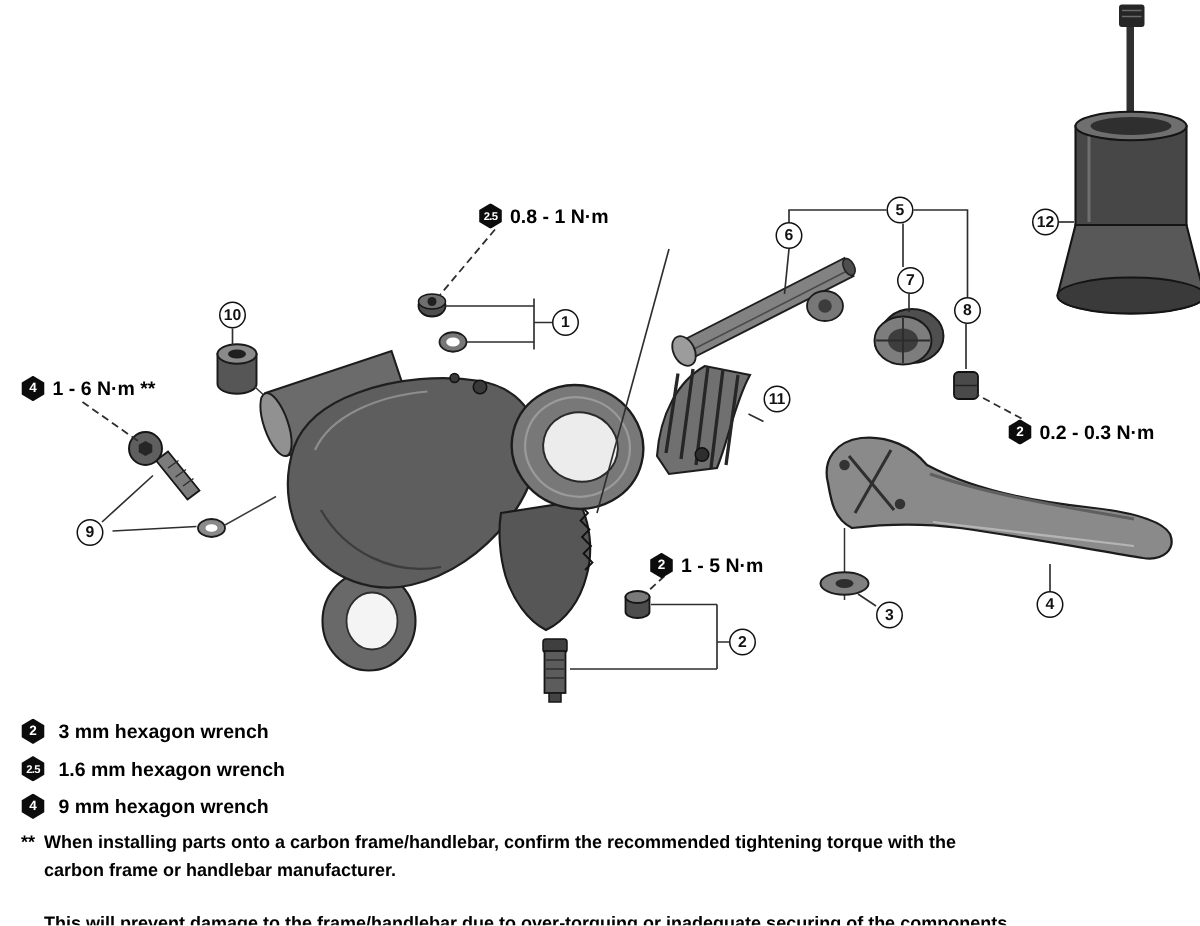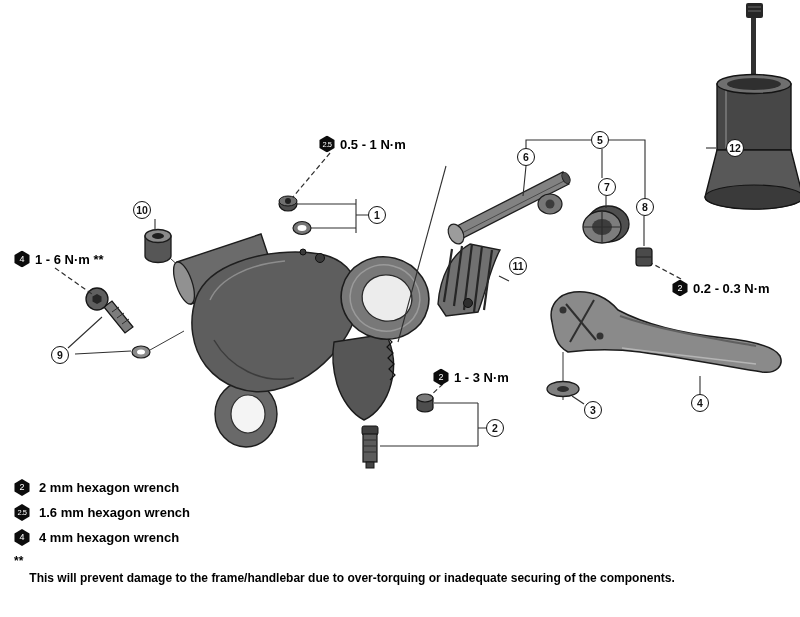--- a/index.html
+++ b/index.html
@@ -12,21 +12,21 @@
     position:absolute;width:18px;height:18px;border:1.6px solid #111;border-radius:50%;
     background:#fff;display:flex;align-items:center;justify-content:center;
     font-size:10.5px;font-weight:bold;color:#111;transform:translate(-50%,-50%);line-height:1;
   }
   .torque{
     position:absolute;display:flex;align-items:center;gap:5px;transform:translateY(-50%);
     font-weight:bold;font-size:13px;white-space:nowrap;line-height:1;
   }
   .hex{
     display:inline-flex;align-items:center;justify-content:center;flex:0 0 auto;
-    width:16px;height:17px;background:#0c0c0c;color:#fff;font-weight:normal;font-size:9px;line-height:1;
+    width:16px;height:17px;background:#0c0c0c;color:#fff;font-weight:bold;font-size:9px;line-height:1;
     clip-path:polygon(50% 0,97% 26%,97% 74%,50% 100%,3% 74%,3% 26%);
   }
   .hex.sm{font-size:7.5px;letter-spacing:-0.5px}
   .legend{position:absolute;left:14px;top:479px;display:flex;flex-direction:column;gap:8px}
   .legend-row{display:flex;align-items:center;gap:9px;font-size:13px;font-weight:bold;line-height:1}
   .footnote{position:absolute;left:14px;top:552px;display:flex;gap:6px;font-size:12px;font-weight:bold;line-height:1.55;width:778px}
   .footnote-marker{flex:0 0 auto}
   .footnote-text div{white-space:nowrap}
   .footnote-text .line3{margin-top:17px}
 </style>
@@ -174,56 +174,58 @@
 
   <div class="callout" style="left:377px;top:215px">1</div>
   <div class="callout" style="left:495px;top:428px">2</div>
   <div class="callout" style="left:593px;top:410px">3</div>
   <div class="callout" style="left:700px;top:403px">4</div>
   <div class="callout" style="left:600px;top:140px">5</div>
   <div class="callout" style="left:526px;top:157px">6</div>
   <div class="callout" style="left:607px;top:187px">7</div>
   <div class="callout" style="left:645px;top:207px">8</div>
   <div class="callout" style="left:60px;top:355px">9</div>
-  <div class="callout" style="left:142px;top:210px">10</div>
+  <div class="callout" style="left:155px;top:210px">10</div>
   <div class="callout" style="left:518px;top:266px">11</div>
-  <div class="callout" style="left:735px;top:148px">12</div>
+  <div class="callout" style="left:697px;top:148px">12</div>
 
   <div class="torque" style="left:319px;top:144px">
     <span class="hex sm">2.5</span>
-    <span>0.5 - 1 N·m</span>
+    <span>0.8 - 1 N·m</span>
   </div>
   <div class="torque" style="left:14px;top:259px">
     <span class="hex">4</span>
     <span>1 - 6 N·m **</span>
   </div>
   <div class="torque" style="left:672px;top:288px">
     <span class="hex">2</span>
     <span>0.2 - 0.3 N·m</span>
   </div>
   <div class="torque" style="left:433px;top:377px">
     <span class="hex">2</span>
-    <span>1 - 3 N·m</span>
+    <span>1 - 5 N·m</span>
   </div>
 
   <div class="legend">
     <div class="legend-row">
       <span class="hex">2</span>
-      <span>2 mm hexagon wrench</span>
+      <span>3 mm hexagon wrench</span>
     </div>
     <div class="legend-row">
       <span class="hex sm">2.5</span>
       <span>1.6 mm hexagon wrench</span>
     </div>
     <div class="legend-row">
       <span class="hex">4</span>
-      <span>4 mm hexagon wrench</span>
+      <span>9 mm hexagon wrench</span>
     </div>
   </div>
 
   <div class="footnote">
     <span class="footnote-marker">**</span>
     <div class="footnote-text">
+      <div>When installing parts onto a carbon frame/handlebar, confirm the recommended tightening torque with the</div>
+      <div>carbon frame or handlebar manufacturer.</div>
       <div class="line3">This will prevent damage to the frame/handlebar due to over-torquing or inadequate securing of the components.</div>
     </div>
   </div>
 
 </div>
 
 </body></html>

